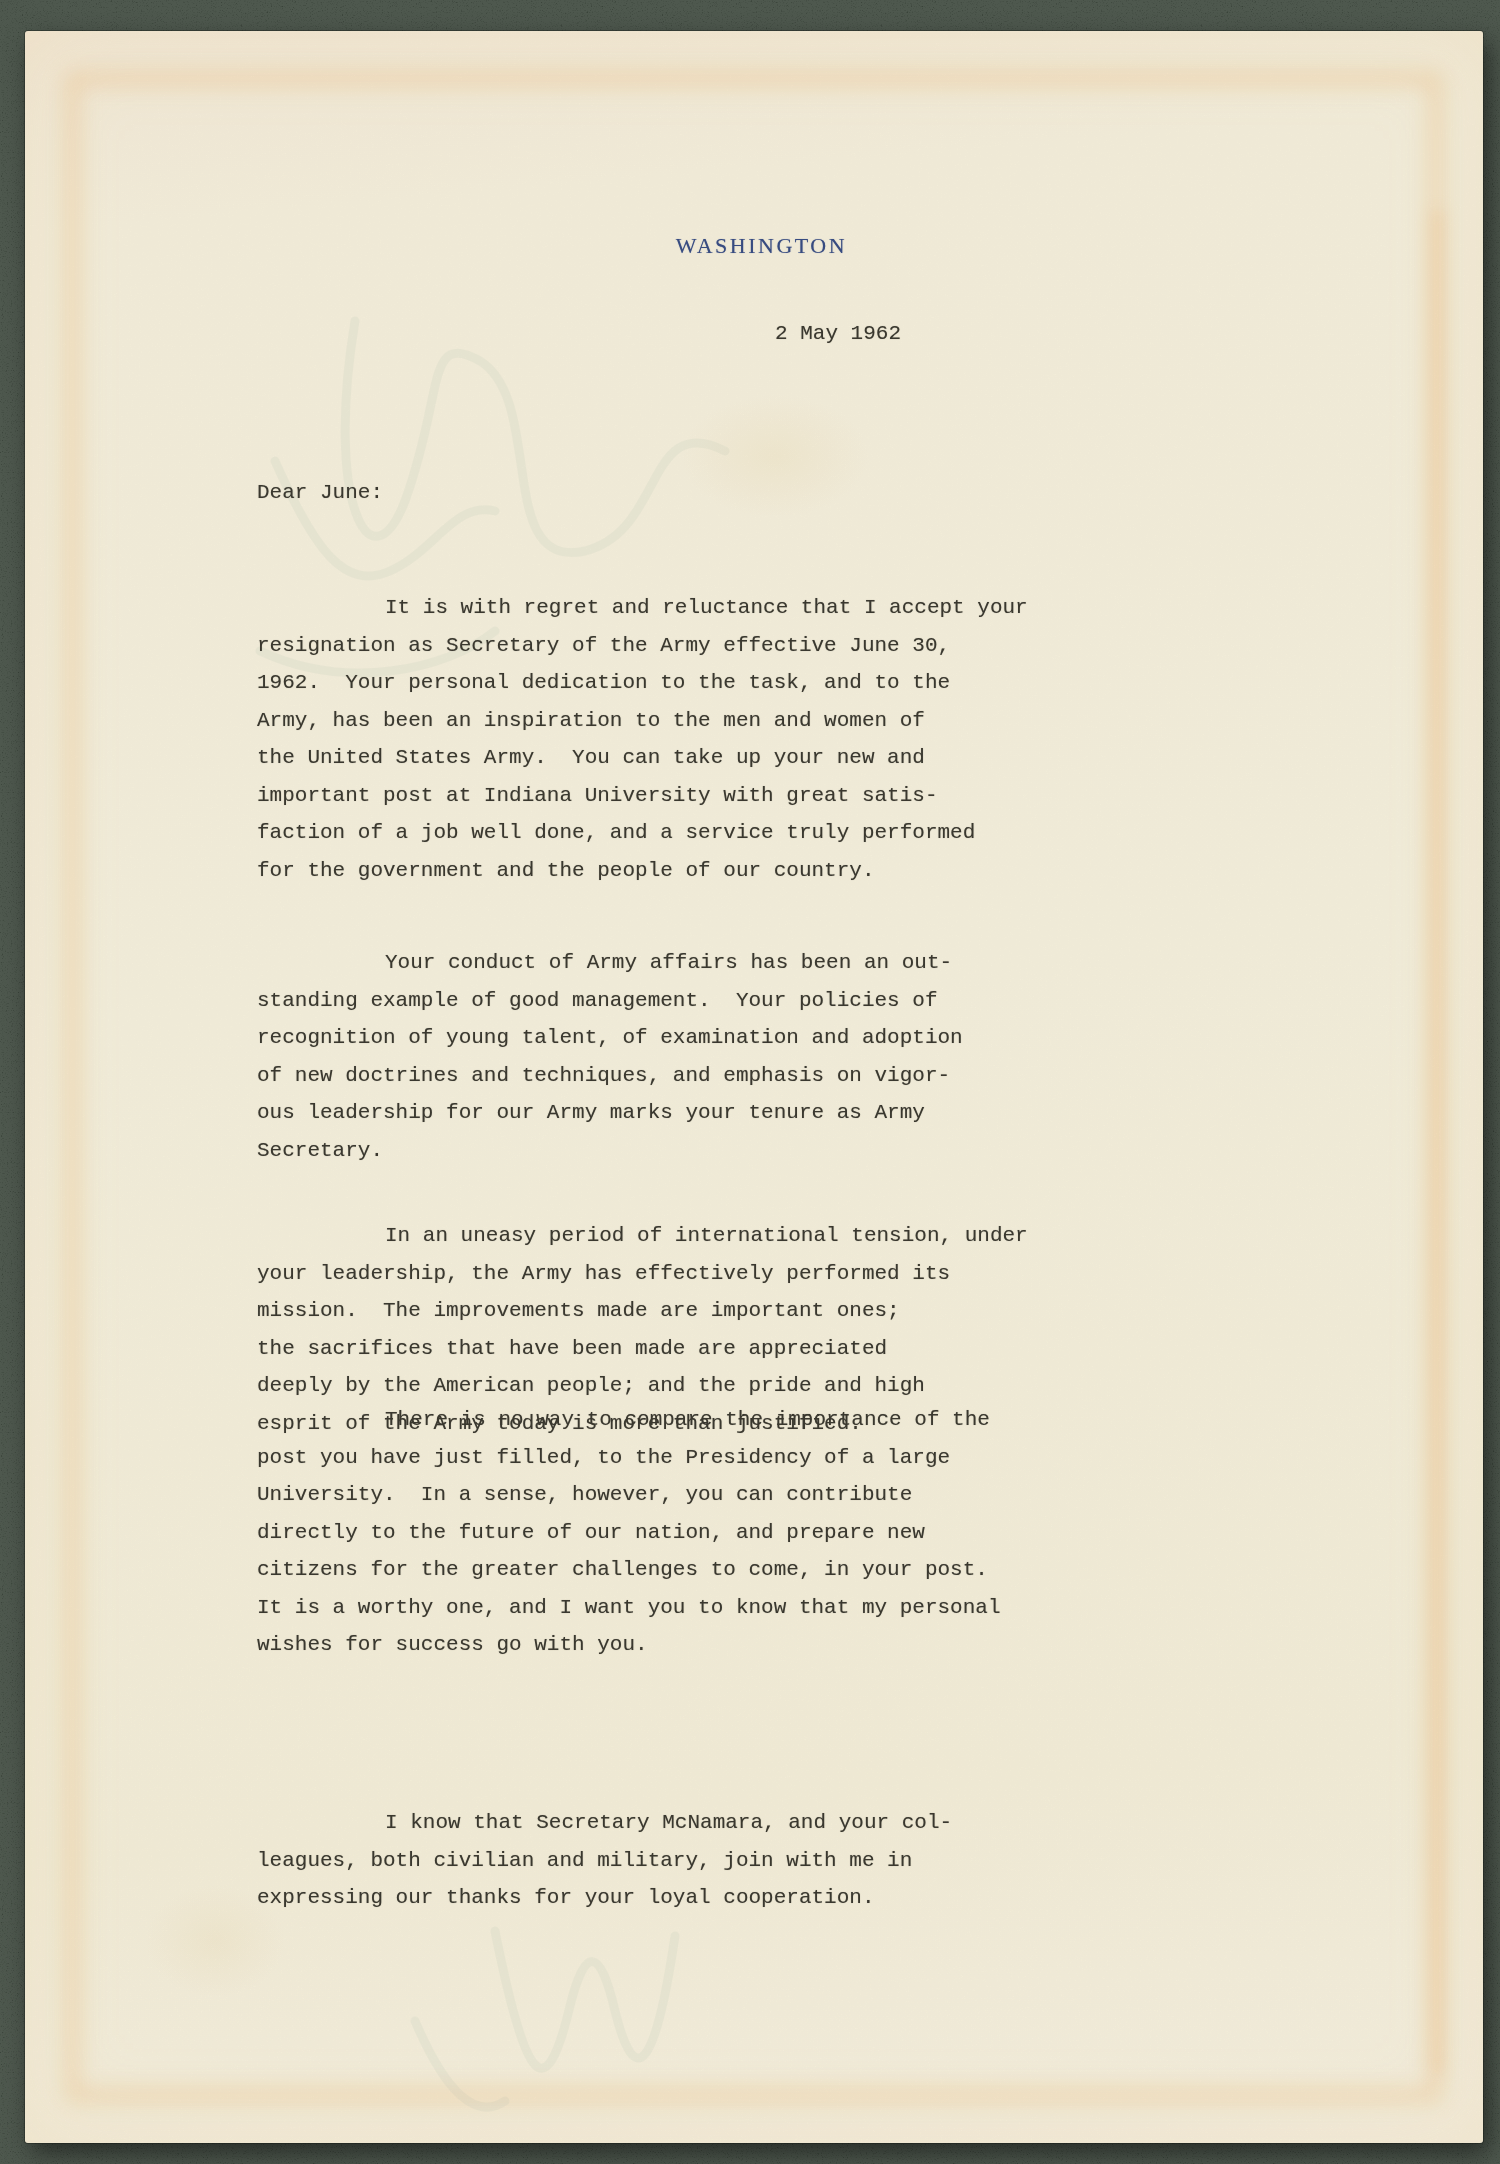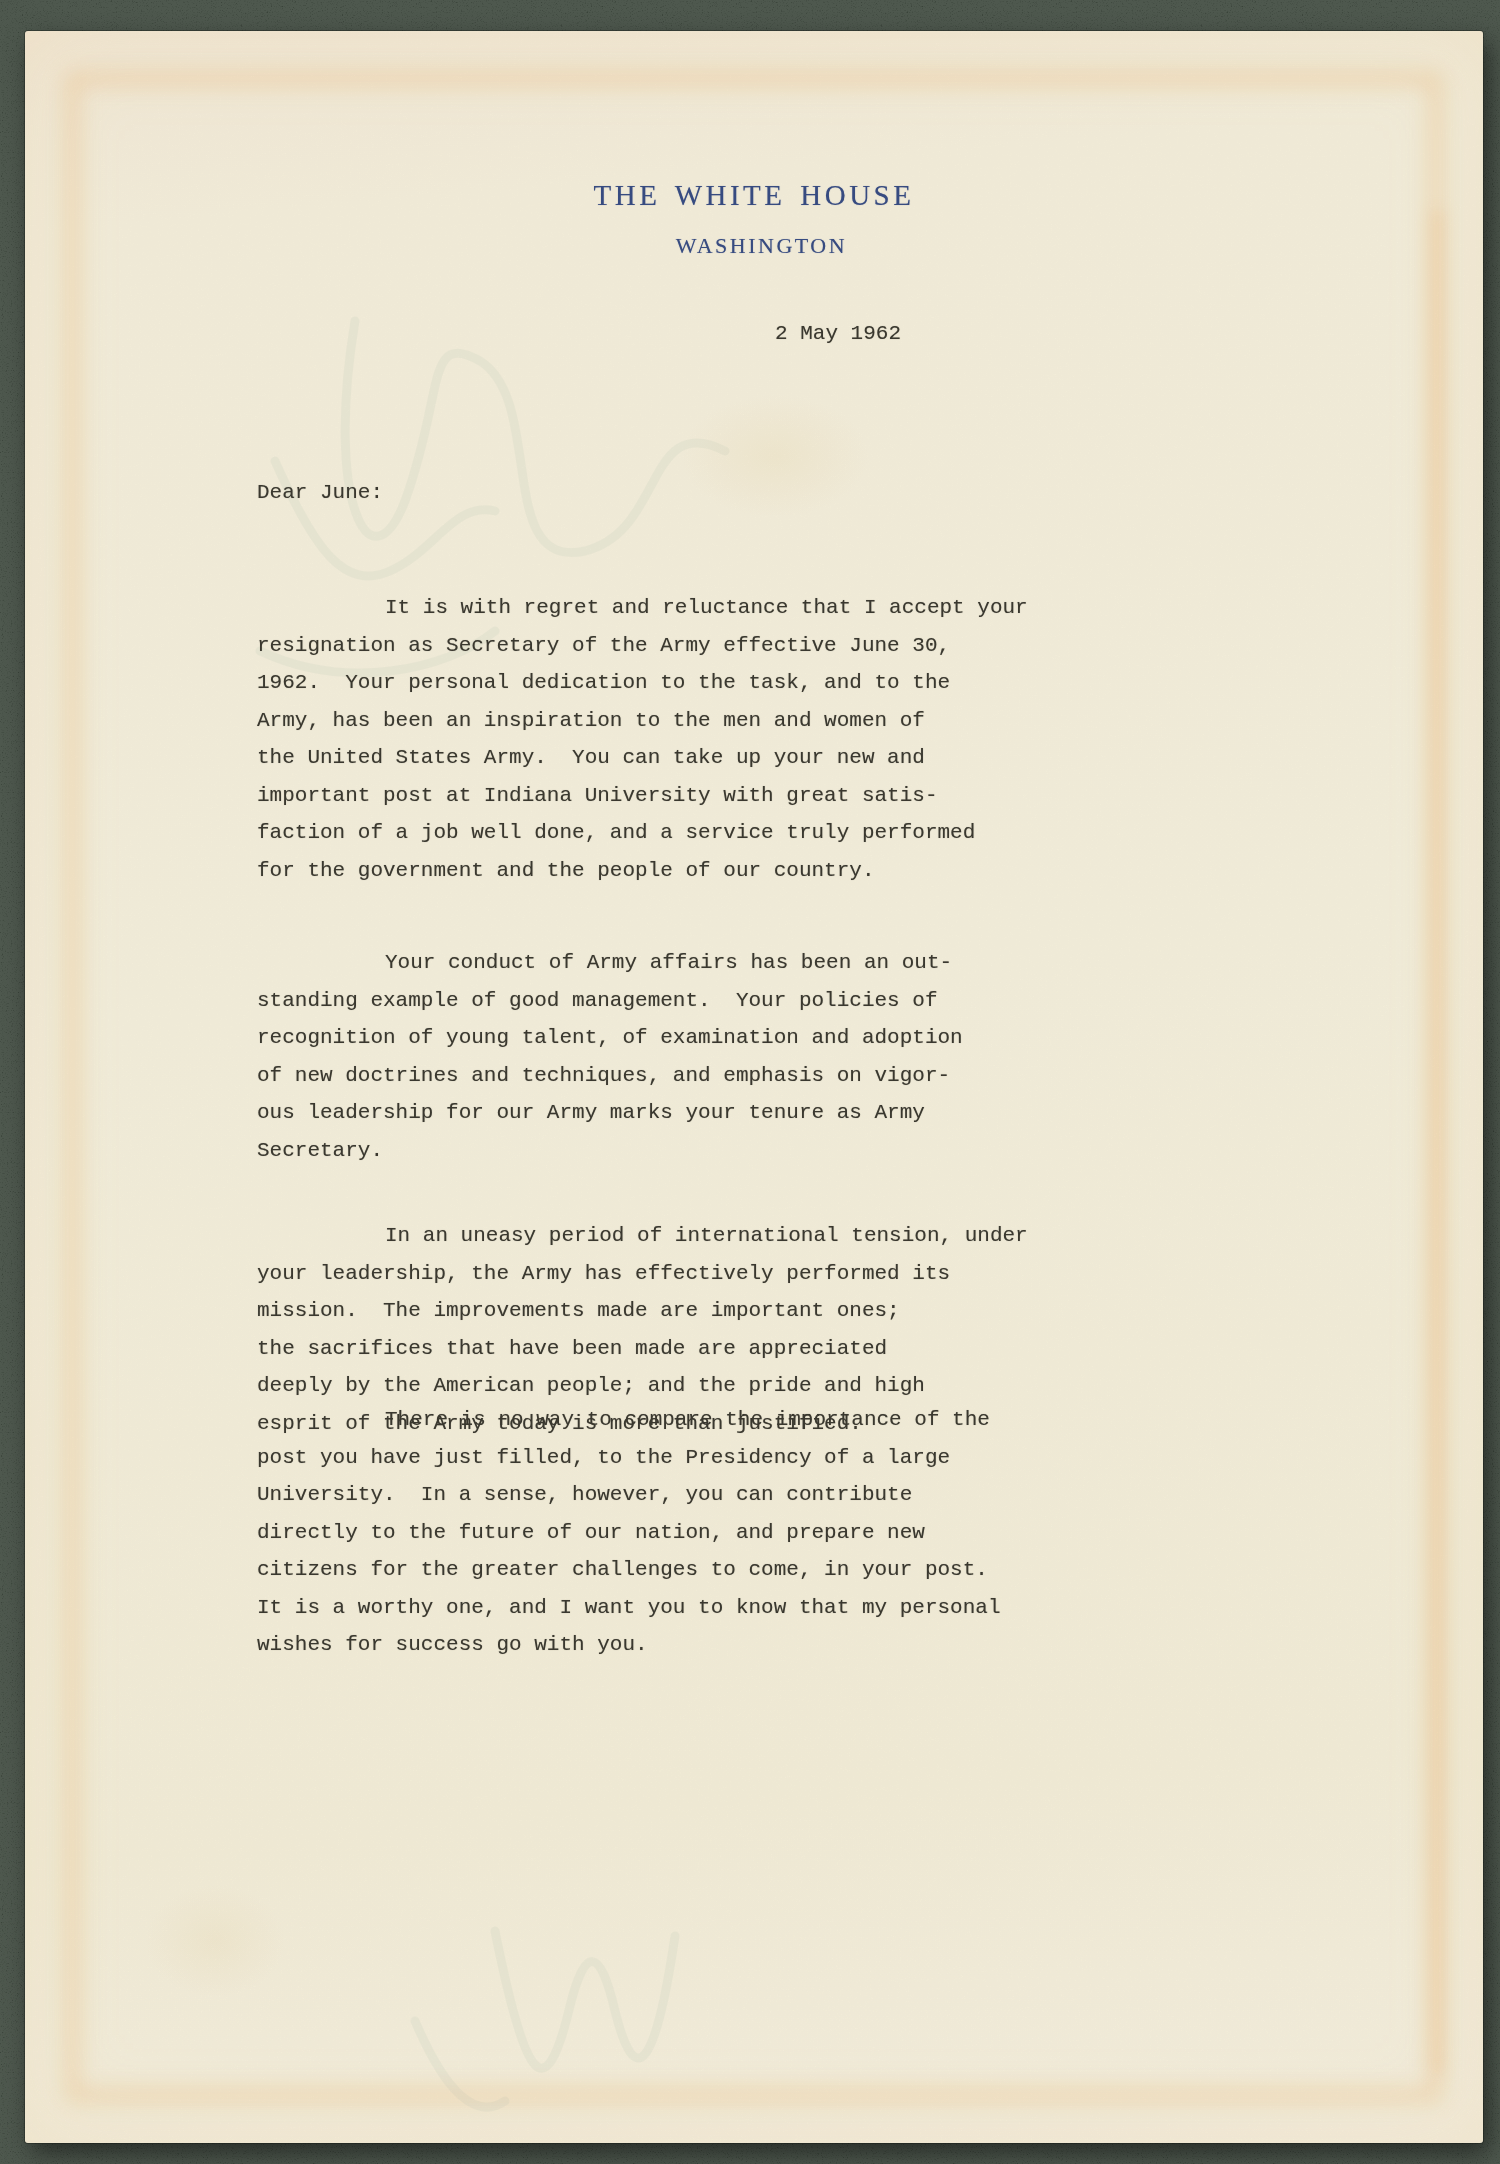--- a/index.html
+++ b/index.html
@@ -161,21 +161,20 @@
     </svg>
 
     <svg class="paper-noise" xmlns="http://www.w3.org/2000/svg">
       <filter id="fiberNoise">
         <feTurbulence type="fractalNoise" baseFrequency="0.9" numOctaves="2" seed="3" stitchTiles="stitch"></feTurbulence>
         <feColorMatrix type="matrix" values="0 0 0 0 0.3  0 0 0 0 0.28  0 0 0 0 0.22  0.8 0.8 0.8 0 0"></feColorMatrix>
       </filter>
       <rect width="100%" height="100%" filter="url(#fiberNoise)"></rect>
     </svg>
 
-    <div class="lh-title">THE WHITE HOUSE</div>
     <div class="lh-sub">WASHINGTON</div>
 
     <div class="type date-line">2 May 1962</div>
 
     <div class="type salutation">Dear June:</div>
 
     <div class="type para p1">It is with regret and reluctance that I accept your
 resignation as Secretary of the Army effective June 30,
 1962.  Your personal dedication to the task, and to the
 Army, has been an inspiration to the men and women of
@@ -195,15 +194,18 @@
 of new doctrines and techniques, and emphasis on vigor-
 ous leadership for our Army marks your tenure as Army
 Secretary.</div>
     <div class="type para p4">There is no way to compare the importance of the
 post you have just filled, to the Presidency of a large
 University.  In a sense, however, you can contribute
 directly to the future of our nation, and prepare new
 citizens for the greater challenges to come, in your post.
 It is a worthy one, and I want you to know that my personal
 wishes for success go with you.</div>
+    <div class="type para p5">I know that Secretary McNamara, and your col-
+leagues, both civilian and military, join with me in
+expressing our thanks for your loyal cooperation.</div>
 
   </div>
 </div>
 
 </body></html>

